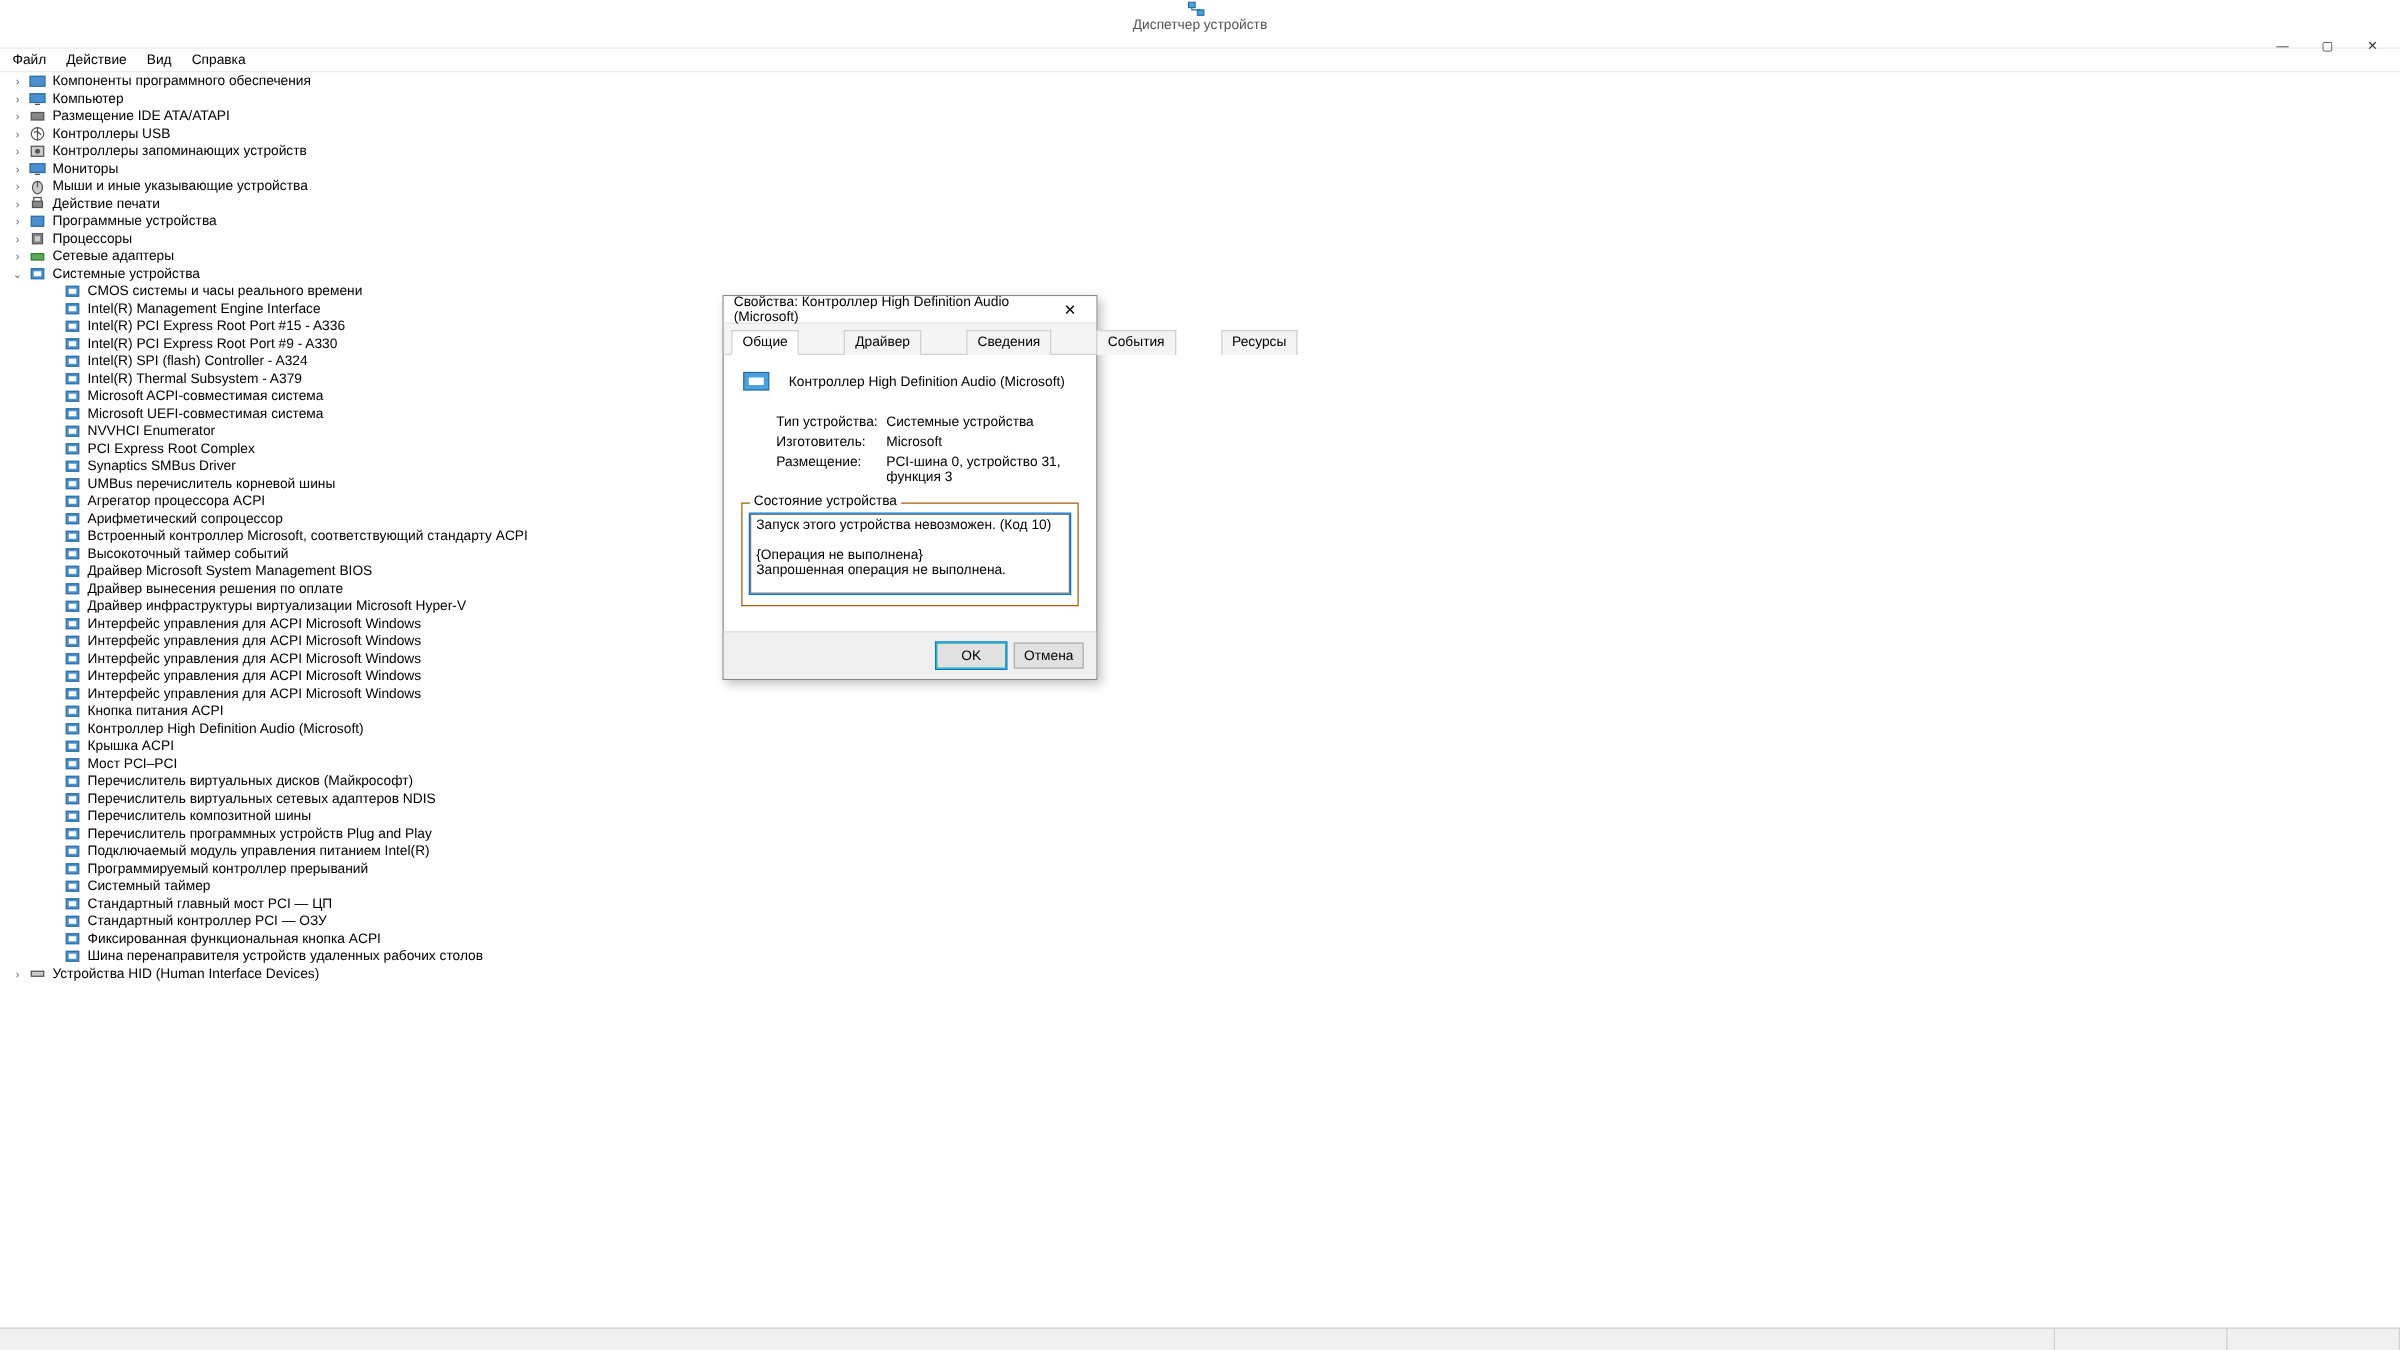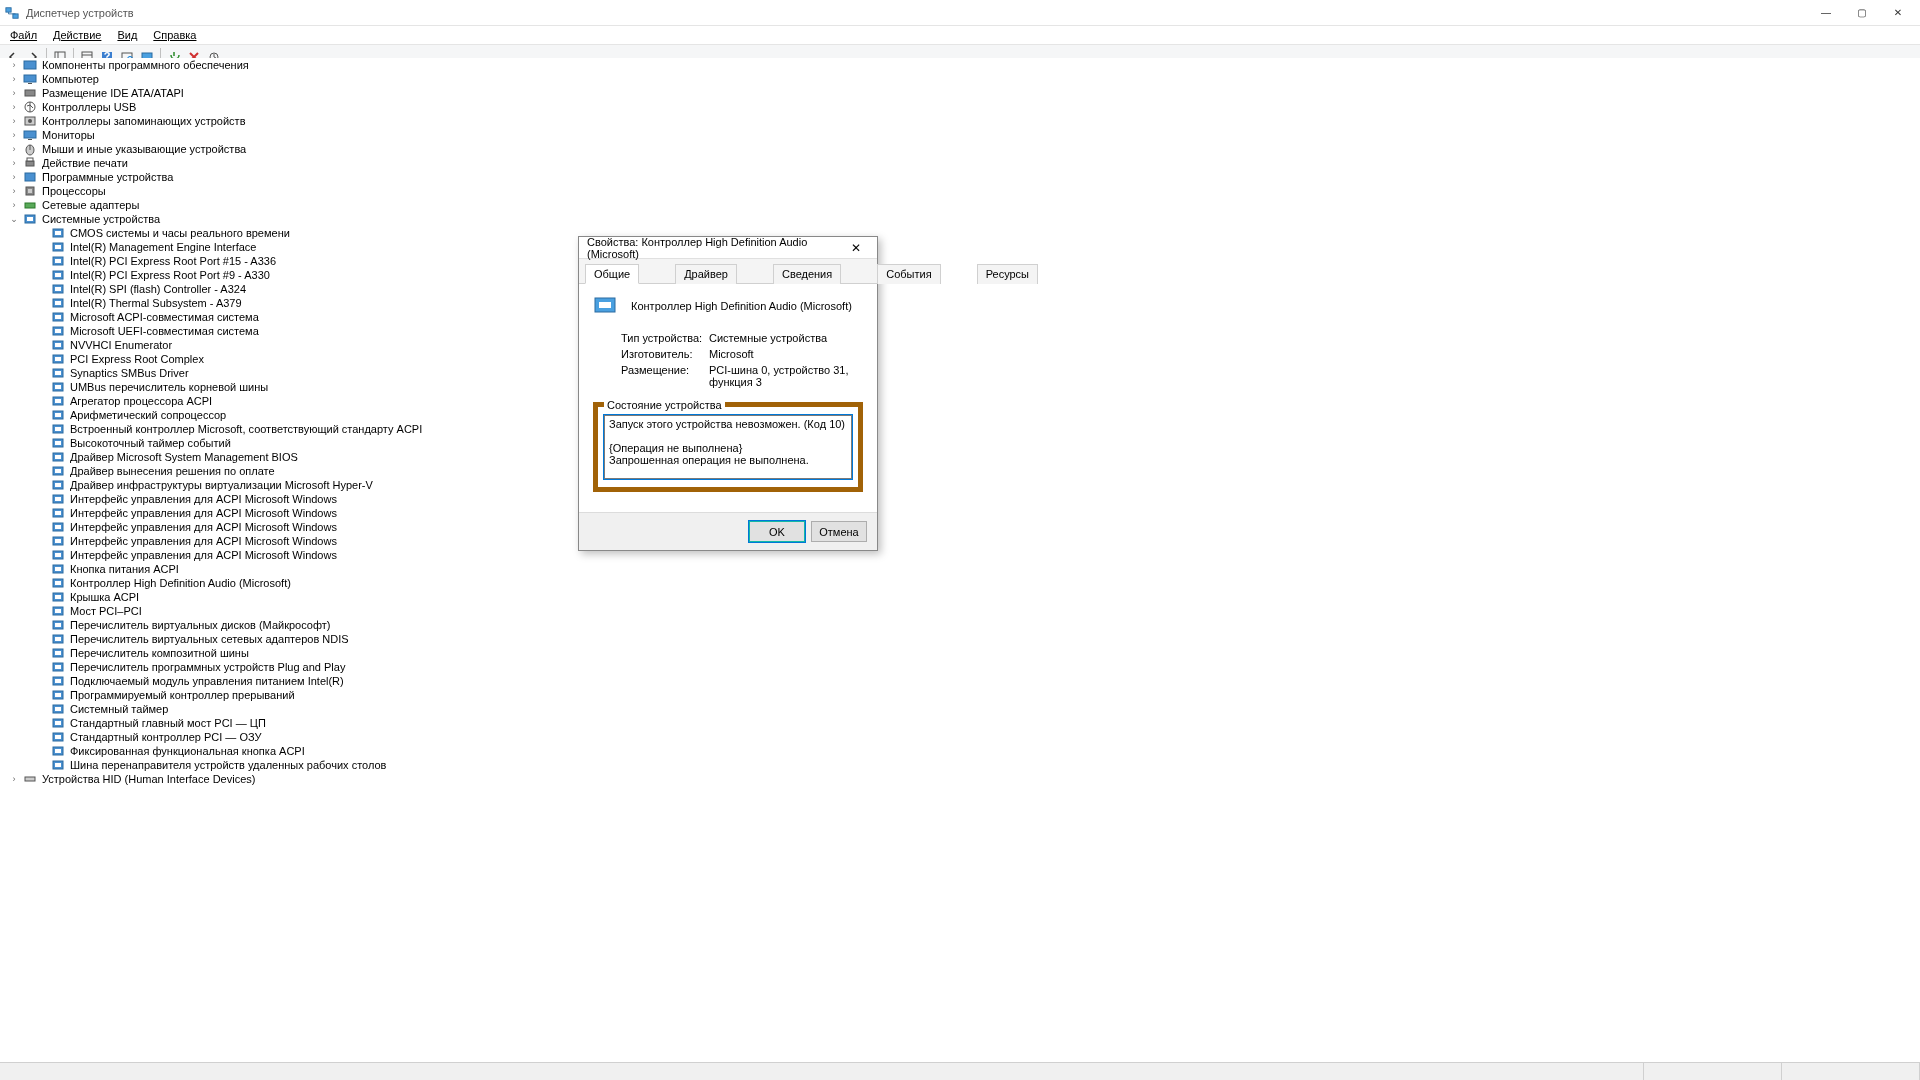--- a/index.html
+++ b/index.html
@@ -1,27 +1,27 @@
 <!DOCTYPE html>
 <html><head>
 <meta charset="utf-8">
 <style>
 * { margin: 0; padding: 0; box-sizing: border-box; font-family: "Segoe UI", Tahoma, sans-serif; font-size: 11px; }
 body { background: #fff; width: 1920px; height: 1080px; overflow: hidden; position: relative; }
 
 
-.titlebar { height: 26px; background: #fff; display: flex; align-items: center; padding: 0 4px; border-bottom: 1px solid #e5e5e5; }
+.titlebar { height: 39px; background: #fff; display: flex; align-items: center; padding: 0 4px; border-bottom: 1px solid #e5e5e5; flex-direction: column; }
 .titlebar .app-icon { width: 16px; height: 16px; margin-right: 6px; display: flex; align-items: center; justify-content: center; }
 .titlebar .title-text { color: #555; font-size: 11px; }
 .titlebar .win-controls { margin-left: auto; display: flex; }
 .titlebar .win-controls span { width: 36px; height: 22px; display: flex; align-items: center; justify-content: center; color: #333; font-size: 10px; cursor: pointer; }
 
 
 .menubar { height: 19px; background: #fff; display: flex; align-items: center; padding: 0 2px; border-bottom: 1px solid #e5e5e5; }
-.menubar span { padding: 2px 8px; color: #000; cursor: default; text-decoration: underline; }
+.menubar span { padding: 2px 8px; color: #000; cursor: default; }
 
 
 .toolbar { height: 24px; background: #f5f6f7; display: flex; align-items: center; padding: 0 4px; border-bottom: 1px solid #d0d0d0; gap: 2px; }
 .toolbar .tb-btn { width: 18px; height: 18px; display: flex; align-items: center; justify-content: center; cursor: pointer; border: 1px solid transparent; }
 .toolbar .sep { width: 1px; height: 18px; background: #c0c0c0; margin: 0 2px; }
 
 
 .tree-container { position: absolute; top: 58px; left: 0; right: 0; bottom: 18px; overflow: auto; background: #fff; }
 .tree ul { list-style: none; padding-left: 0; }
 .tree li { white-space: nowrap; }
@@ -50,21 +50,21 @@
 .dialog .tabs { display: flex; padding: 4px 6px 0 6px; background: #f4f4f4; border-bottom: 1px solid #d0d0d0; gap: 37px; }
 .dialog .tabs .tab { padding: 3px 8px; font-size: 11px; border: 1px solid #d0d0d0; border-bottom: none; background: #f4f4f4; margin-right: -1px; cursor: pointer; position: relative; top: 1px; }
 .dialog .tabs .tab.active { background: #fff; border-bottom: 1px solid #fff; }
 .dialog .tab-content { padding: 10px 14px 20px 14px; }
 .dialog .dev-header { display: flex; align-items: center; margin-bottom: 14px; }
 .dialog .dev-header .dev-ico { width: 28px; height: 24px; margin-right: 10px; }
 .dialog .dev-header .dev-name { font-size: 11px; }
 .dialog .info-grid { display: grid; grid-template-columns: 88px 1fr; row-gap: 4px; margin-bottom: 14px; margin-left: 28px; font-size: 11px; }
 .dialog .info-grid .k { color: #000; }
 .dialog .info-grid .v { color: #000; }
-.dialog .group { border: 5px solid #a16207; padding: 8px 6px 6px 6px; position: relative; margin-top: 6px; }
+.dialog .group { border: 1px solid #a16207; padding: 8px 6px 6px 6px; position: relative; margin-top: 6px; }
 .dialog .group .legend { position: absolute; top: -8px; left: 6px; background: #fff; padding: 0 3px; font-size: 11px; }
 .dialog .status-box { width: 100%; height: 64px; border: 1px solid #7a7a7a; outline: 1px solid #0078d7; padding: 2px 4px; font-size: 11px; overflow-y: auto; background: #fff; resize: none; font-family: inherit; }
 .dialog .dlg-buttons { display: flex; justify-content: flex-end; gap: 6px; padding: 8px 10px; background: #f0f0f0; border-top: 1px solid #dcdcdc; }
 .dialog .dlg-buttons button { min-width: 56px; height: 21px; font-size: 11px; border: 1px solid #adadad; background: #e1e1e1; cursor: pointer; }
 .dialog .dlg-buttons button.primary { border: 1px solid #14b8a6; outline: 1px solid #0078d7; }
 
 
 svg { display: block; }
 </style>
 </head>

